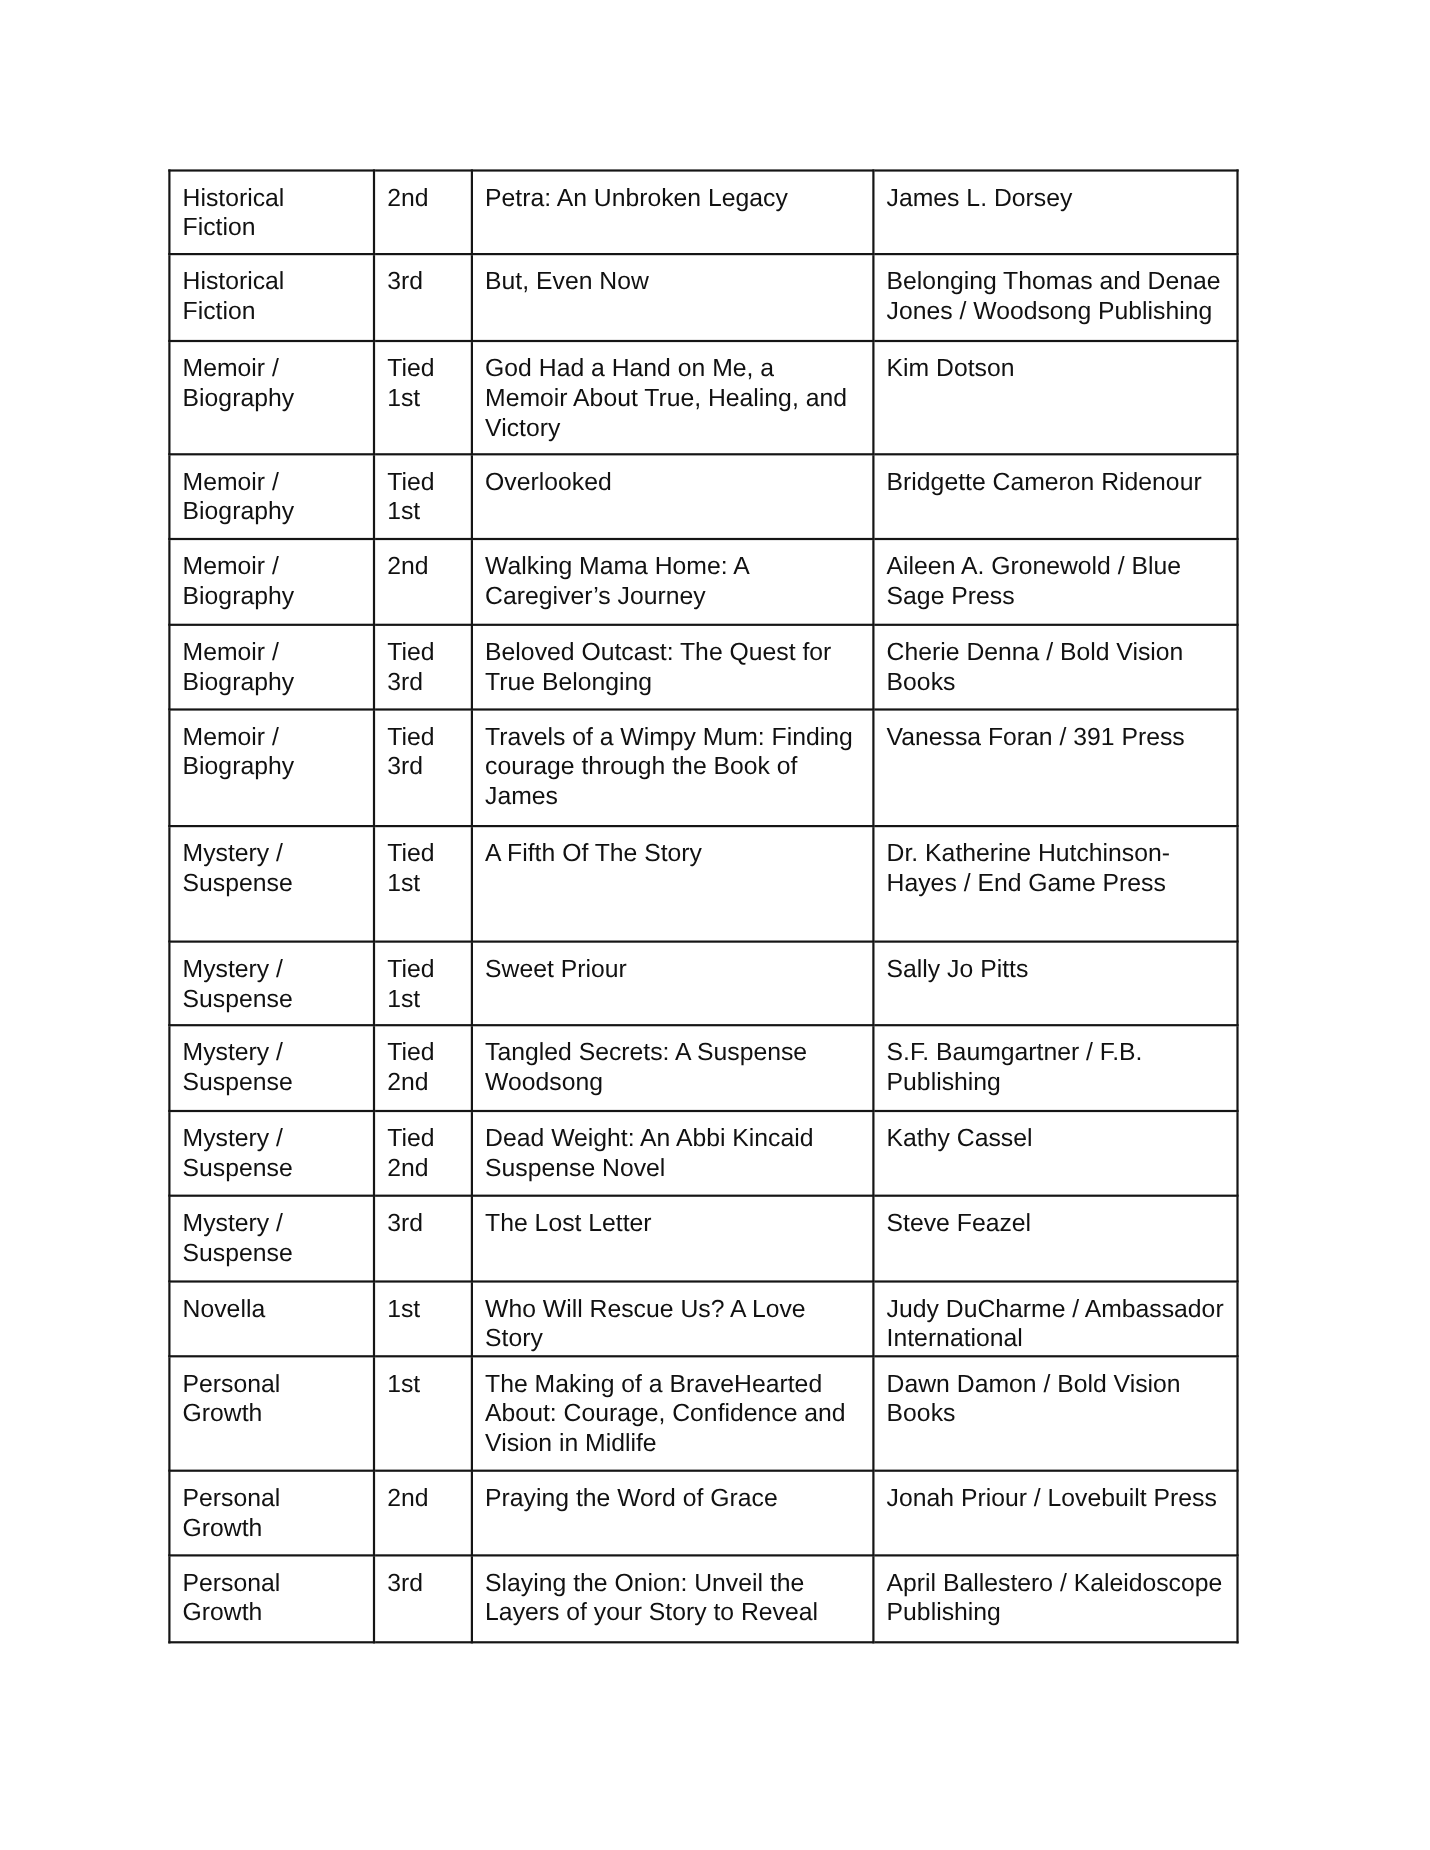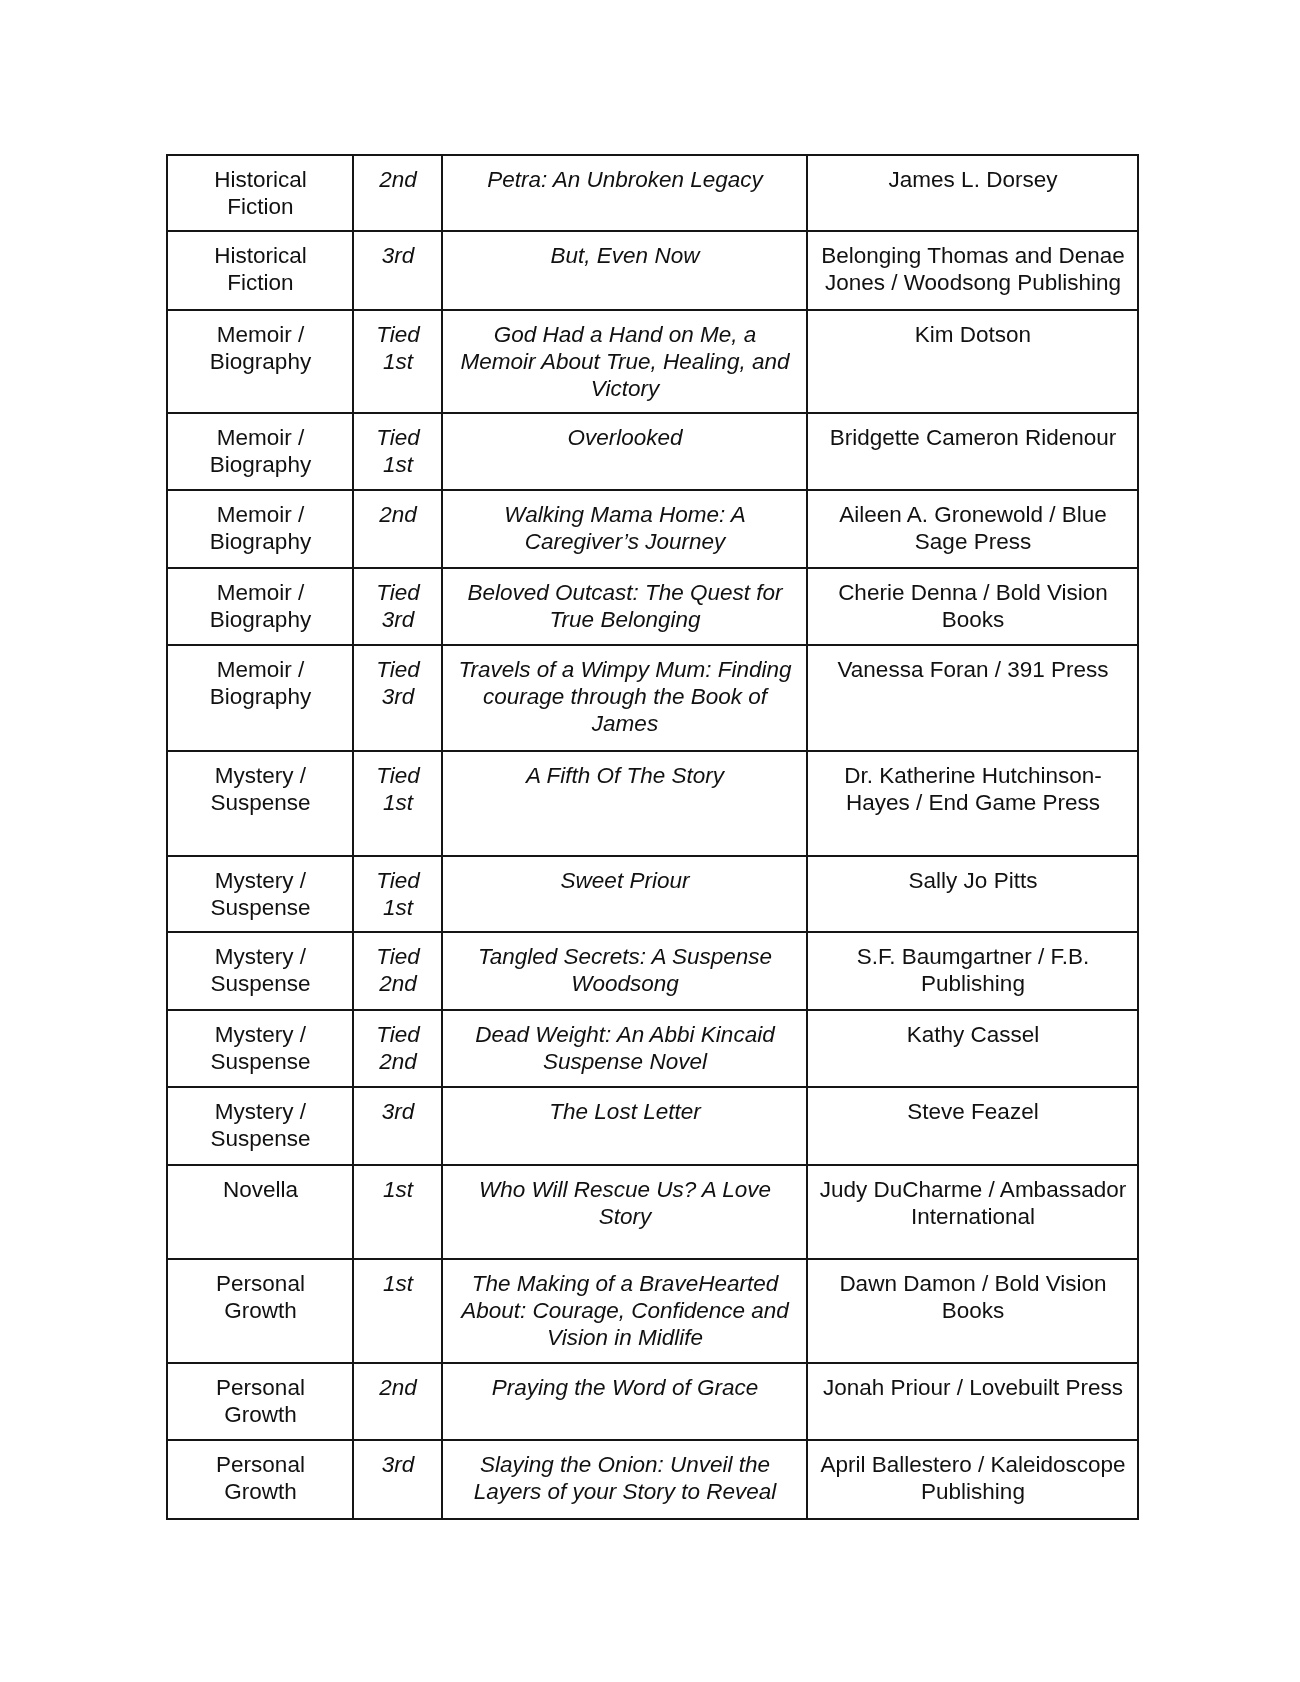--- a/index.html
+++ b/index.html
@@ -10,42 +10,40 @@
     body {
       width: 1300px;
       height: 1682px;
       position: relative;
       overflow: hidden;
       font-family: "Liberation Sans", sans-serif;
       color: #111111;
     }
     .awards-table {
       position: absolute;
-      left: 166px;
+      left: 153px;
       top: 154px;
       width: 971px;
       border-collapse: collapse;
       table-layout: fixed;
-      text-align: center;
     }
     .awards-table td {
       border: 2.5px solid #151515;
       vertical-align: top;
       padding: 10px 10px 0 11px;
       font-size: 22.5px;
       line-height: 27px;
       box-sizing: border-box;
     }
     .col-category { width: 186px; }
     .col-place { width: 89px; }
     .col-title { width: 365px; }
     .col-author { width: 331px; }
     .awards-table td.place,
     .awards-table td.title {
-      font-style: italic;
       margin-left: 26px;
     }
   </style>
 </head>
 <body>
 
 <table class="awards-table">
   <colgroup>
     <col class="col-category">
     <col class="col-place">
@@ -118,21 +116,21 @@
       <td class="place">Tied 2nd</td>
       <td class="title">Dead Weight: An Abbi Kincaid Suspense Novel</td>
       <td class="author">Kathy Cassel</td>
     </tr>
     <tr style="height:78px">
       <td class="category">Mystery / Suspense</td>
       <td class="place">3rd</td>
       <td class="title">The Lost Letter</td>
       <td class="author">Steve Feazel</td>
     </tr>
-    <tr style="height:94px">
+    <tr style="height:68px">
       <td class="category">Novella</td>
       <td class="place">1st</td>
       <td class="title">Who Will Rescue Us? A Love Story</td>
       <td class="author">Judy DuCharme / Ambassador International</td>
     </tr>
     <tr style="height:104px">
       <td class="category">Personal Growth</td>
       <td class="place">1st</td>
       <td class="title">The Making of a BraveHearted About: Courage, Confidence and Vision in Midlife</td>
       <td class="author">Dawn Damon / Bold Vision Books</td>

